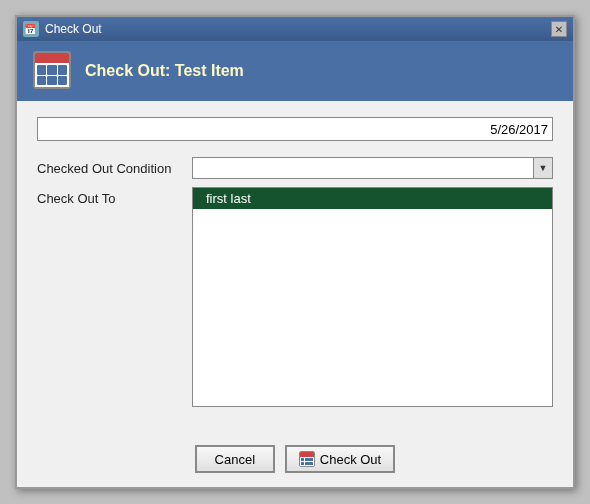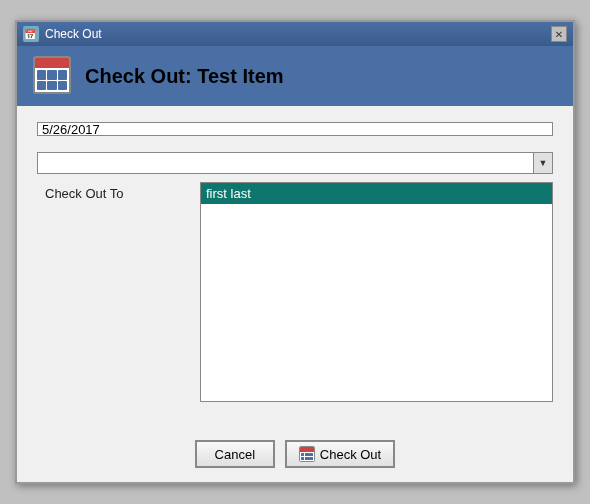--- a/index.html
+++ b/index.html
@@ -109,22 +109,22 @@
       padding: 2px;
       background: white;
     }
 
     .calendar-dot {
       background: #4a6fa5;
       border-radius: 1px;
     }
 
     .dialog-header-title {
-      color: #000000;
-      font-size: 20px;
+      color: #fef9c3;
+      font-size: 16px;
       font-weight: bold;
     }
 
     .dialog-body {
       padding: 16px 20px;
       background: #f0f0f0;
     }
 
     .form-row {
       display: flex;
@@ -133,25 +133,25 @@
     }
 
     .form-label {
       width: 155px;
       color: #222;
       flex-shrink: 0;
     }
 
     .form-input {
       flex: 1;
-      height: 14px;
+      height: 24px;
       border: 1px solid #888;
       background: white;
       padding: 2px 4px;
-      text-align: left;
+      text-align: right;
       font-size: 13px;
       outline: none;
     }
 
     .dropdown-wrapper {
       flex: 1;
       display: flex;
       position: relative;
     }
 
@@ -181,21 +181,20 @@
       display: flex;
       align-items: center;
       justify-content: center;
       cursor: pointer;
       font-size: 9px;
       color: #333;
     }
 
     .check-out-to-section {
       margin-top: 8px;
-      margin-left: 8px;
     }
 
     .check-out-to-row {
       display: flex;
       align-items: flex-start;
     }
 
     .check-out-to-label {
       width: 155px;
       color: #222;
@@ -205,23 +204,23 @@
 
     .check-out-to-list {
       flex: 1;
       height: 220px;
       border: 1px solid #888;
       background: white;
       overflow-y: auto;
     }
 
     .list-item-selected {
-      background: #0f766e;
+      background: #14532d;
       color: white;
-      padding: 3px 5px;
+      padding: 3px 13px;
       cursor: pointer;
     }
 
     .dialog-footer {
       padding: 10px 20px 14px;
       display: flex;
       justify-content: center;
       gap: 10px;
       background: #f0f0f0;
     }
@@ -305,20 +304,21 @@
   <div class="dialog-body">
 
     <div class="form-row">
       <input type="text" class="form-input" readonly="" value="5/26/2017" style="">
     </div>
 
     <div class="form-row">
     </div>
 
     <div class="form-row">
+      <label class="form-label">Checked Out Condition</label>
       <div class="dropdown-wrapper">
         <select class="form-dropdown">
           <option value=""></option>
         </select>
         <div class="dropdown-arrow">▼</div>
       </div>
     </div>
 
     <div class="check-out-to-section">
       <div class="check-out-to-row">

